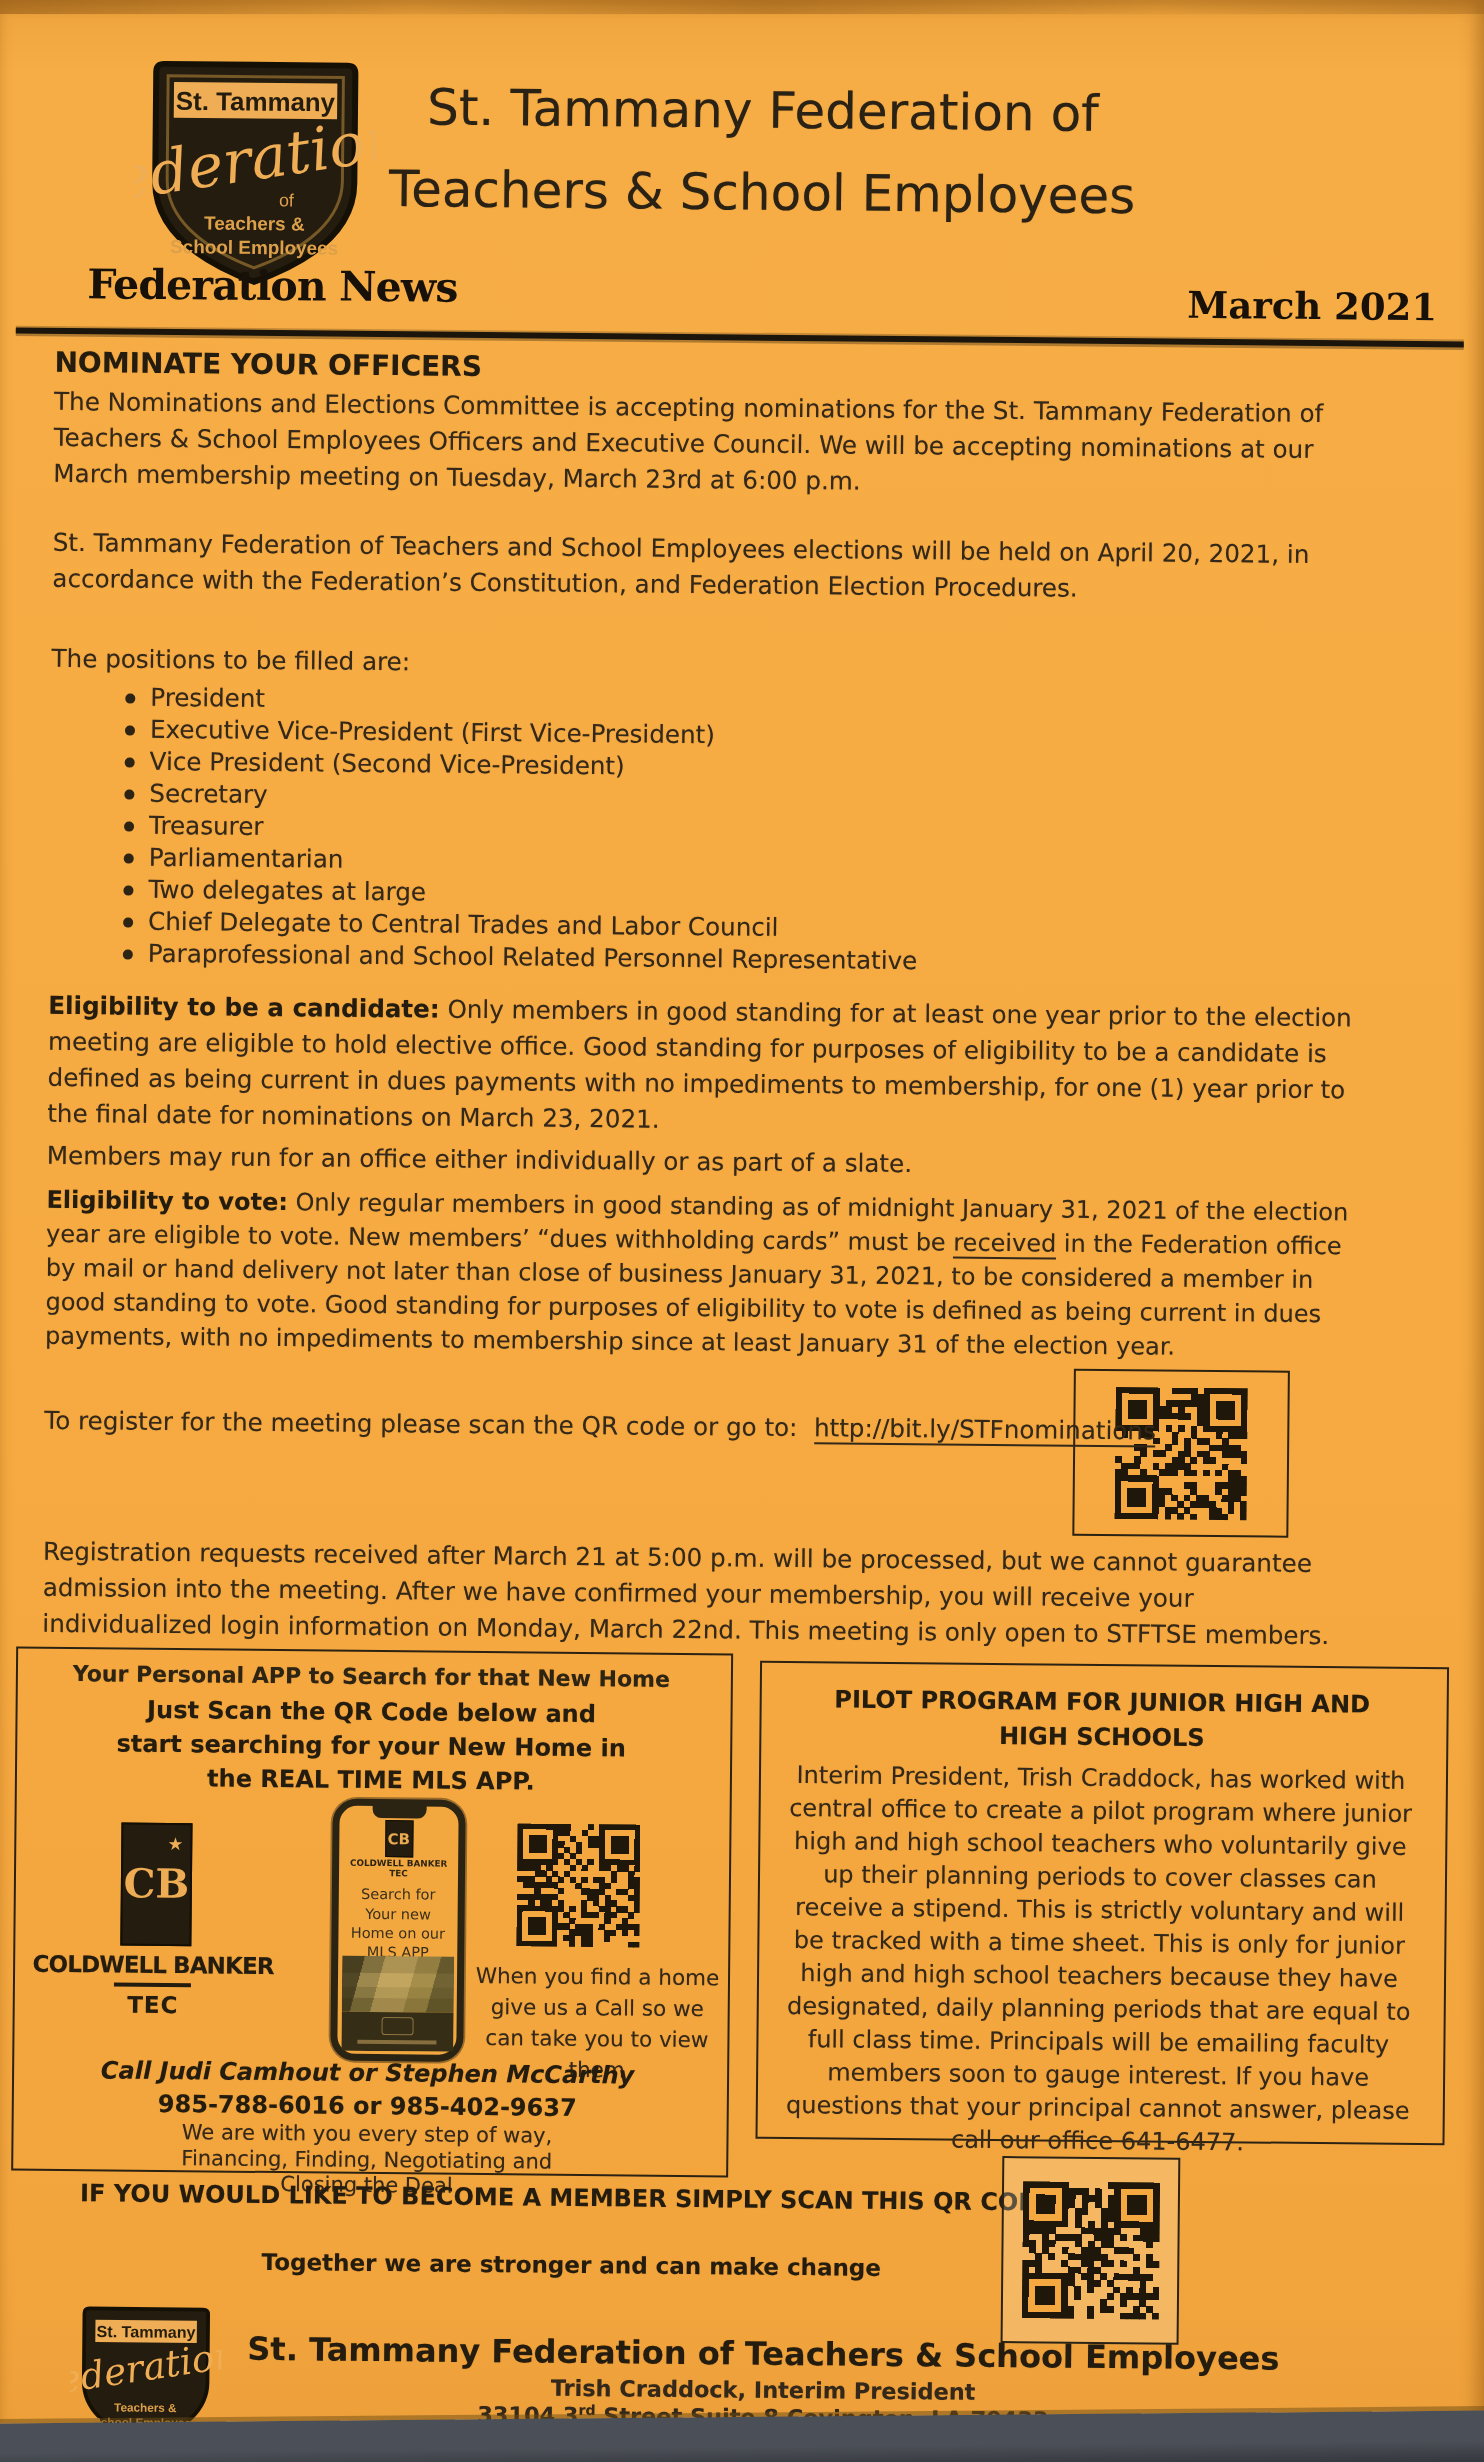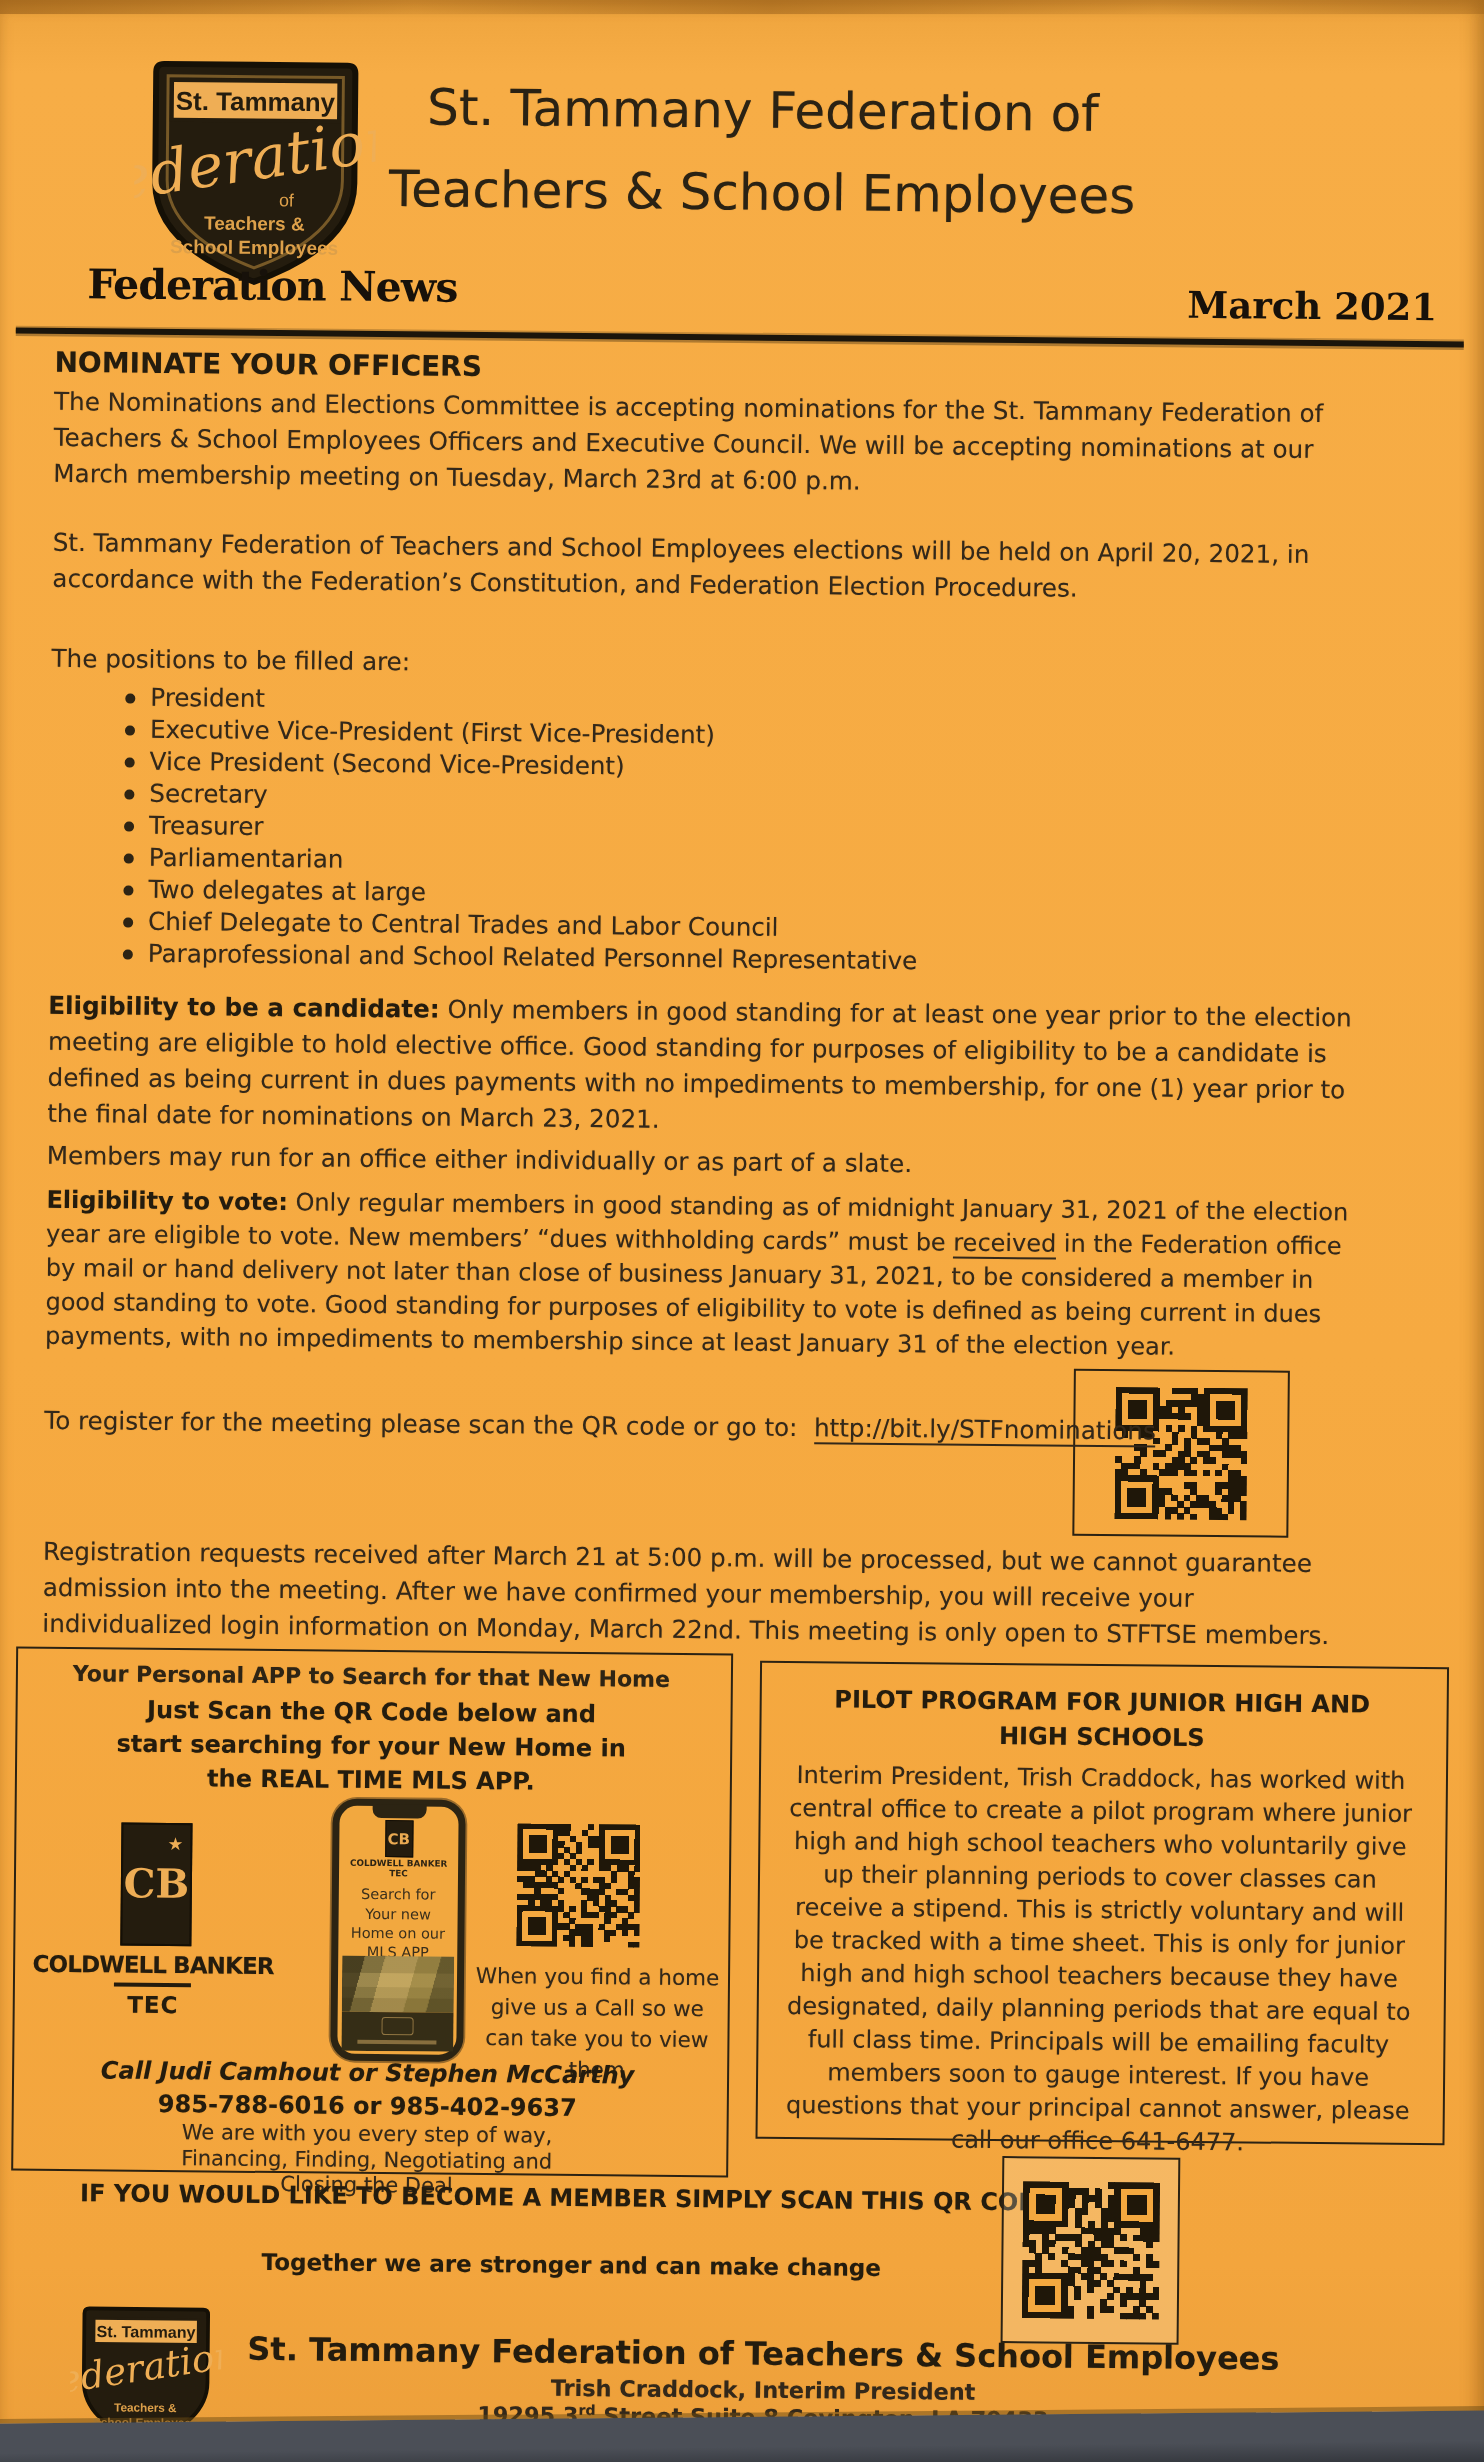--- a/index.html
+++ b/index.html
@@ -619,21 +619,21 @@
       <rect x="18" y="13" width="84" height="20" fill="#efae55" stroke="#241c0e" stroke-width="2"></rect>
       <text x="60" y="28" text-anchor="middle" font-size="13" font-weight="bold" font-family="Liberation Sans, sans-serif" fill="#241c0e">St. Tammany</text>
       <text x="58" y="63" text-anchor="middle" font-size="30" font-style="italic" font-family="DejaVu Serif, serif" fill="#efae55" transform="rotate(-9 58 63)">federation</text>
       <text x="60" y="88" text-anchor="middle" font-size="9.5" font-weight="bold" fill="#dda04a" font-family="Liberation Sans, sans-serif">Teachers &amp;</text>
       <text x="60" y="100" text-anchor="middle" font-size="9.5" font-weight="bold" fill="#dda04a" font-family="Liberation Sans, sans-serif">School Employees</text>
     </svg>
 
     <div class="abs ink center" style="left:255px;top:2328px;width:1062px;font-size:32px;font-weight:bold;color:#241c0e;">St. Tammany Federation of Teachers &amp; School Employees</div>
     <div class="abs ink center" style="left:255px;top:2370px;width:1062px;font-size:22.4px;font-weight:bold;">Trish Craddock, Interim President</div>
     <div class="abs ink center" style="left:255px;top:2397px;width:1062px;font-size:22.4px;font-weight:bold;">
-      <span>19295 3</span><sup style="font-size:14px;">rd</sup><span> Street Suite 8 Covington, LA 70433</span>
+      <span>33104 3</span><sup style="font-size:14px;">rd</sup><span> Street Suite 8 Covington, LA 70433</span>
     </div>
     <div class="abs ink center" style="left:255px;top:2423px;width:1062px;font-size:22.4px;font-weight:bold;">
       <span>(985) 641-6477</span>
       <a class="doc-link" href="#" style="margin-left:19.3px;font-weight:bold;">http://la.aft.org/tammany</a>
       <a class="doc-link" href="#" style="margin-left:19.3px;font-weight:bold;">sttamfed@charter.net</a>
     </div>
 
   </div>
 
   <div class="scan-band"></div>

